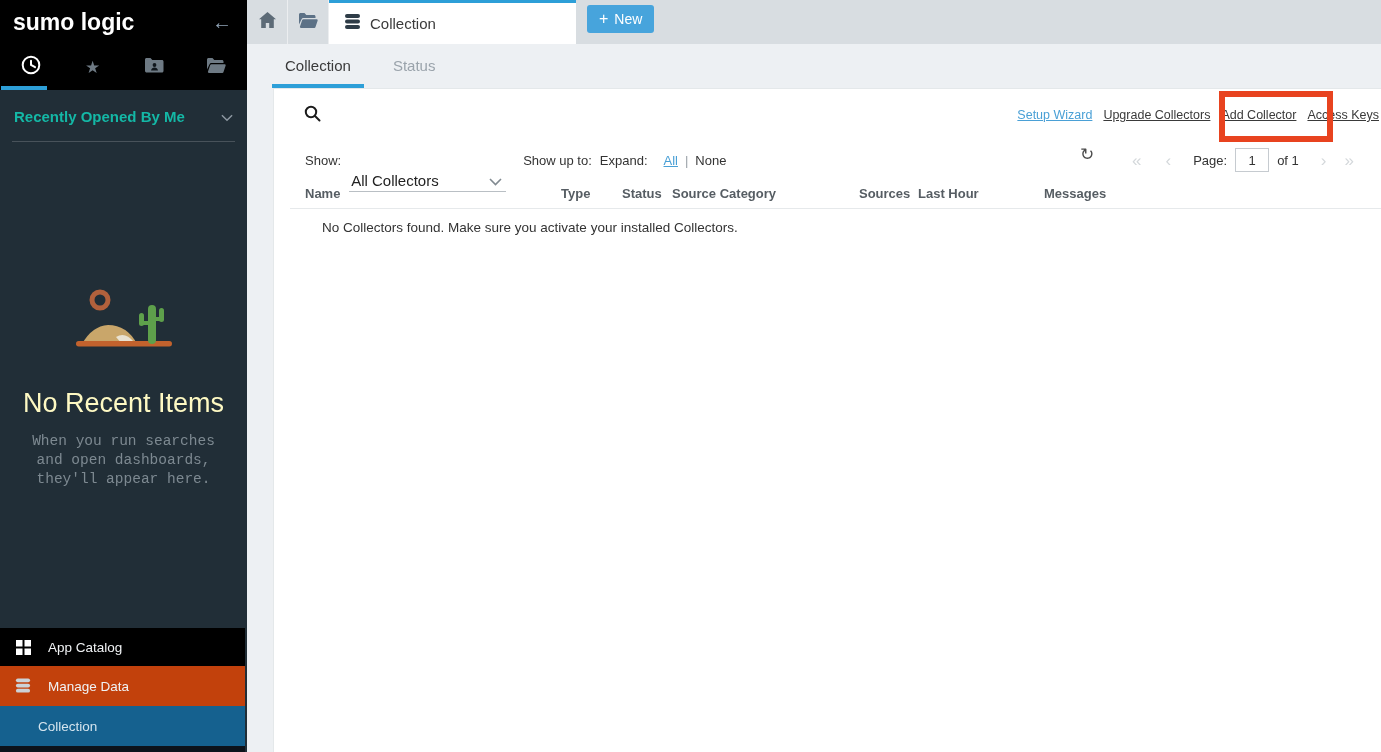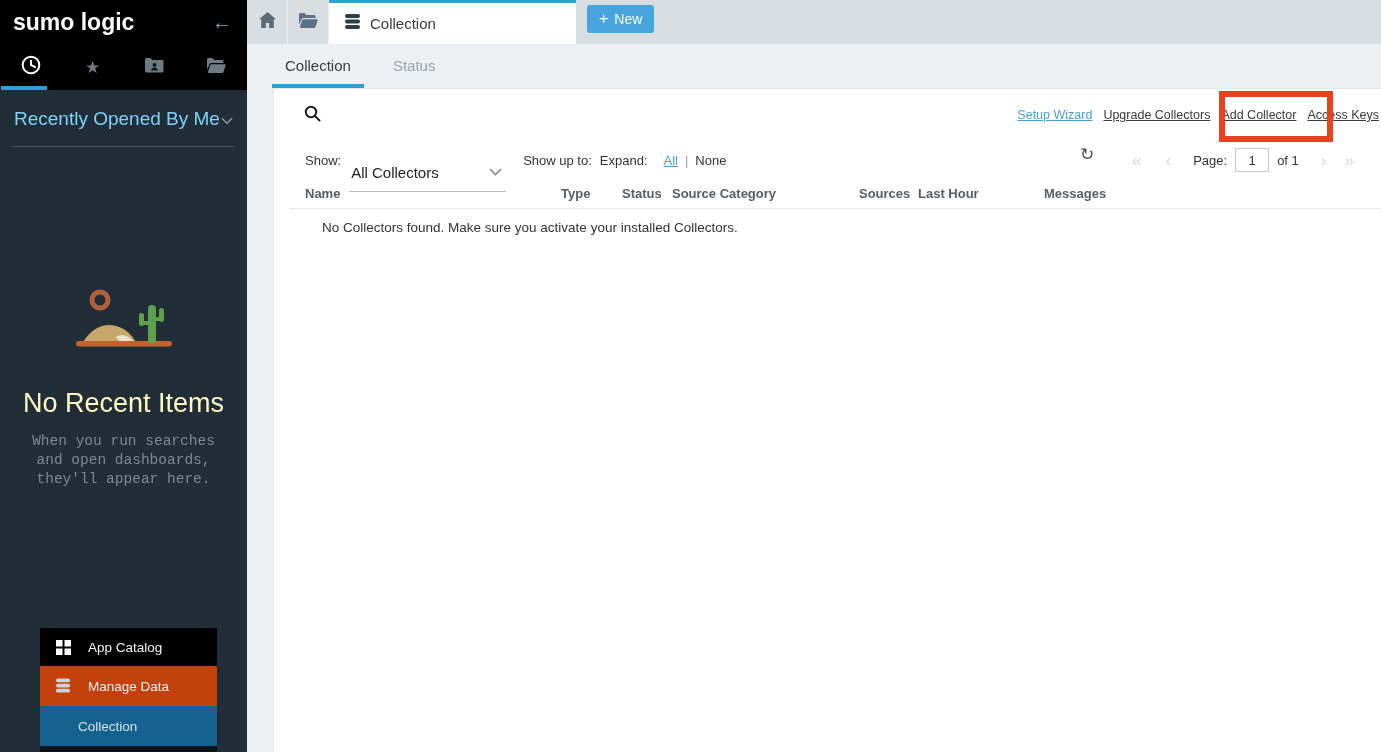--- a/index.html
+++ b/index.html
@@ -14,25 +14,25 @@
   }
   
   .sidebar{ position:absolute; left:0; top:0; width:247px; height:752px; background:#212e37; }
   .sb-header{ height:44px; background:#000; display:flex; align-items:center; justify-content:space-between; padding:0 15px 0 13px; }
   .logo{ color:#fff; font-size:23px; font-weight:bold; }
   .back-arrow{ color:#92a5b8; font-size:20px; line-height:1; cursor:pointer; }
   .sb-icons{ position:absolute; top:44px; left:0; width:247px; height:46px; background:#000; display:flex; }
   .sb-icon-cell{ flex:1; display:flex; align-items:center; justify-content:center; cursor:pointer; }
   .sb-active-bar{ position:absolute; left:1px; bottom:0; width:46px; height:4px; background:var(--accent); }
   .star-glyph{ font-size:17px; color:#6e7a84; line-height:1; }
-  .recent-row{ position:absolute; top:108px; left:12px; right:12px; display:flex; align-items:center; justify-content:space-between; padding:0 2px 16px 2px; border-bottom:1px solid #48525a; color:#7dd3fc; font-size:19px; cursor:pointer; }
+  .recent-row{ position:absolute; top:108px; left:12px; right:12px; display:flex; align-items:center; justify-content:space-between; padding:0 2px 16px 2px; border-bottom:1px solid #48525a; color:#14b8a6; font-size:15px; cursor:pointer;font-weight:bold; }
   .empty-state{ position:absolute; top:284px; left:0; width:247px; text-align:center; }
   .empty-title{ margin-top:30px; font-size:27px; font-weight:400; color:#fef9c3; }
   .empty-caption{ margin:13px auto 0; width:214px; font-size:14.5px; line-height:1.32; color:#7d8991;font-family:Liberation Mono, monospace; }
-  .bottom-menu{ position:absolute; bottom:0; left:0; width:217px;padding-left:40px; }
+  .bottom-menu{ position:absolute; bottom:0; left:0; width:245px; }
   .menu-row{ display:flex; align-items:center; padding-left:10px; cursor:pointer; }
   .menu-row .mi{ width:26px; display:flex; justify-content:center; }
   .menu-row .ml{ margin-left:12px; font-size:13.5px; color:#f0f2f4; }
   .row-appcatalog{ height:38px; background:#000; }
   .row-managedata{ height:40px; background:#c2410c; }
   .row-collection{ height:40px; background:var(--menuactive); padding-left:38px; }
   .row-collection .ml{ margin-left:0; color:#d4e4ee; }
   .menu-bottom-strip{ height:6px; background:#0c131b; }
   
   .main{ position:absolute; left:247px; top:0; right:0; bottom:0; background:#edf0f3; }
@@ -51,21 +51,21 @@
   .search-input{ position:absolute; left:58px; top:12px; width:620px; height:26px; border:none; outline:none; font-size:15px; color:#333; font-family:inherit; background:transparent; }
   .search-input::placeholder{ color:#9b9b9b; }
   
   .links{ position:absolute; top:19px; right:2px; display:flex; gap:11px; white-space:nowrap; font-size:12.5px; }
   .links a{ color:#3a3a3a; text-decoration:underline; cursor:pointer; }
   .links a.blue{ color:var(--linkblue); }
   .annotation-box{ position:absolute; left:945px; top:2px; width:114px; height:51px; border:6px solid var(--annotation); z-index:5; pointer-events:none; }
   
   .filter-row{ position:absolute; top:56px; left:31px; height:30px; display:flex; align-items:center; font-size:13px; color:#333; }
   .flabel{ margin-right:8px; }
-  .fselect{ display:flex; align-items:flex-start; justify-content:space-between; border-bottom:1px solid #b9bfc4; height:28px; padding:0 4px 2px 2px; cursor:pointer;margin-top:36px; }
+  .fselect{ display:flex; align-items:flex-end; justify-content:space-between; border-bottom:1px solid #b9bfc4; height:28px; padding:0 4px 2px 2px; cursor:pointer;margin-top:36px; }
   .fselect .val{ font-size:15px; color:#222; }
   .sel-show{ width:157px; margin-right:17px; }
   .sel-limit{ width:158px; margin-right:18px; }
   .expand-all{ color:var(--linkblue); text-decoration:underline; margin:0 7px 0 8px; cursor:pointer; }
   .expand-sep{ color:#9aa1a7; }
   .expand-none{ color:#333; margin-left:7px; cursor:pointer; }
   .refresh{ position:absolute; left:806px; top:57px; font-size:17px; color:#4c4c4c; line-height:1; cursor:pointer; }
   .pager{ position:absolute; left:858px; top:56px; height:30px; display:flex; align-items:center; font-size:13px; color:#333; }
   .pg-nav{ font-size:17px; color:#d4d8db; line-height:1; cursor:default; }
   .pg-first{ margin-right:24px; } .pg-prev{ margin-right:22px; }

